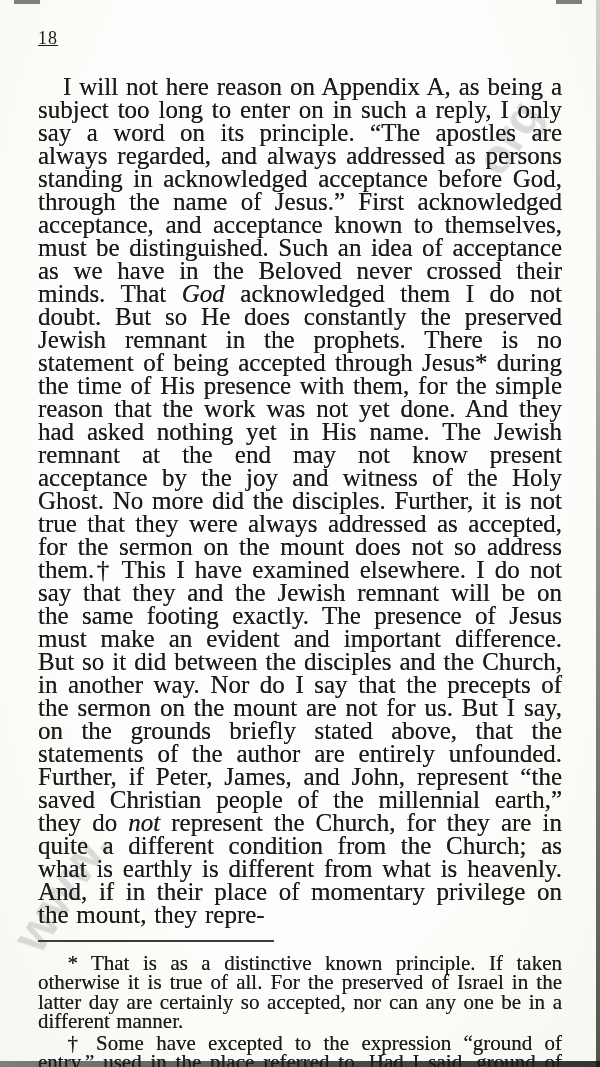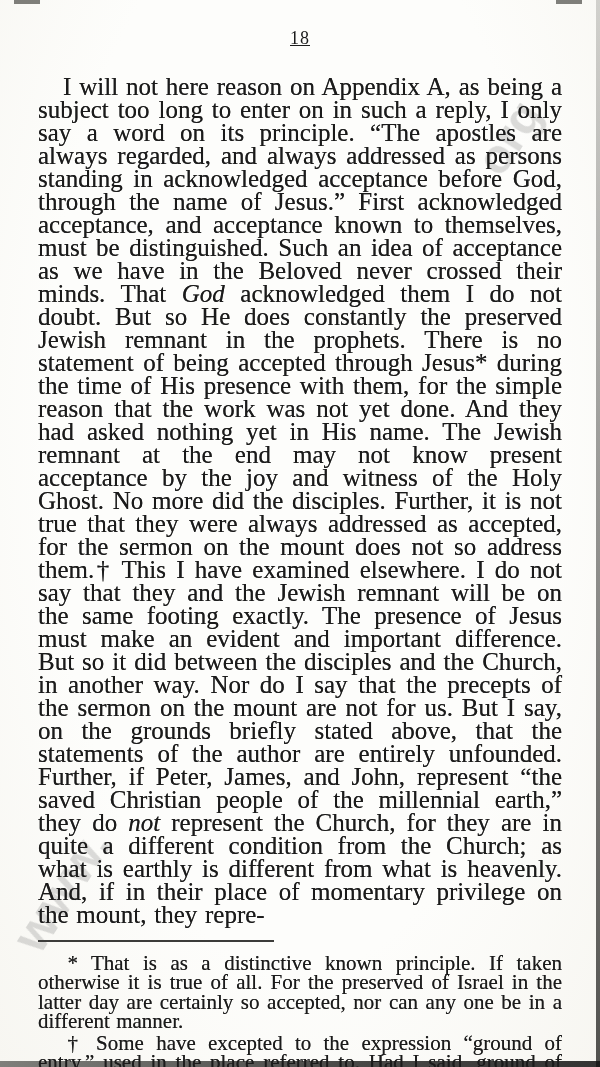--- a/index.html
+++ b/index.html
@@ -68,21 +68,20 @@
   }
   .wm-end {
     font-size: 48px;
     left: 470px;
     top: 110px;
   }
 
   .page-number {
     position: relative;
     z-index: 2;
-    text-align: center;
     font-size: 18px;
     letter-spacing: 1px;
     margin: 8px 0 26px 0;
     text-decoration: underline;
   }
 
   .body-text {
     position: relative;
     z-index: 2;
     margin: 0;

